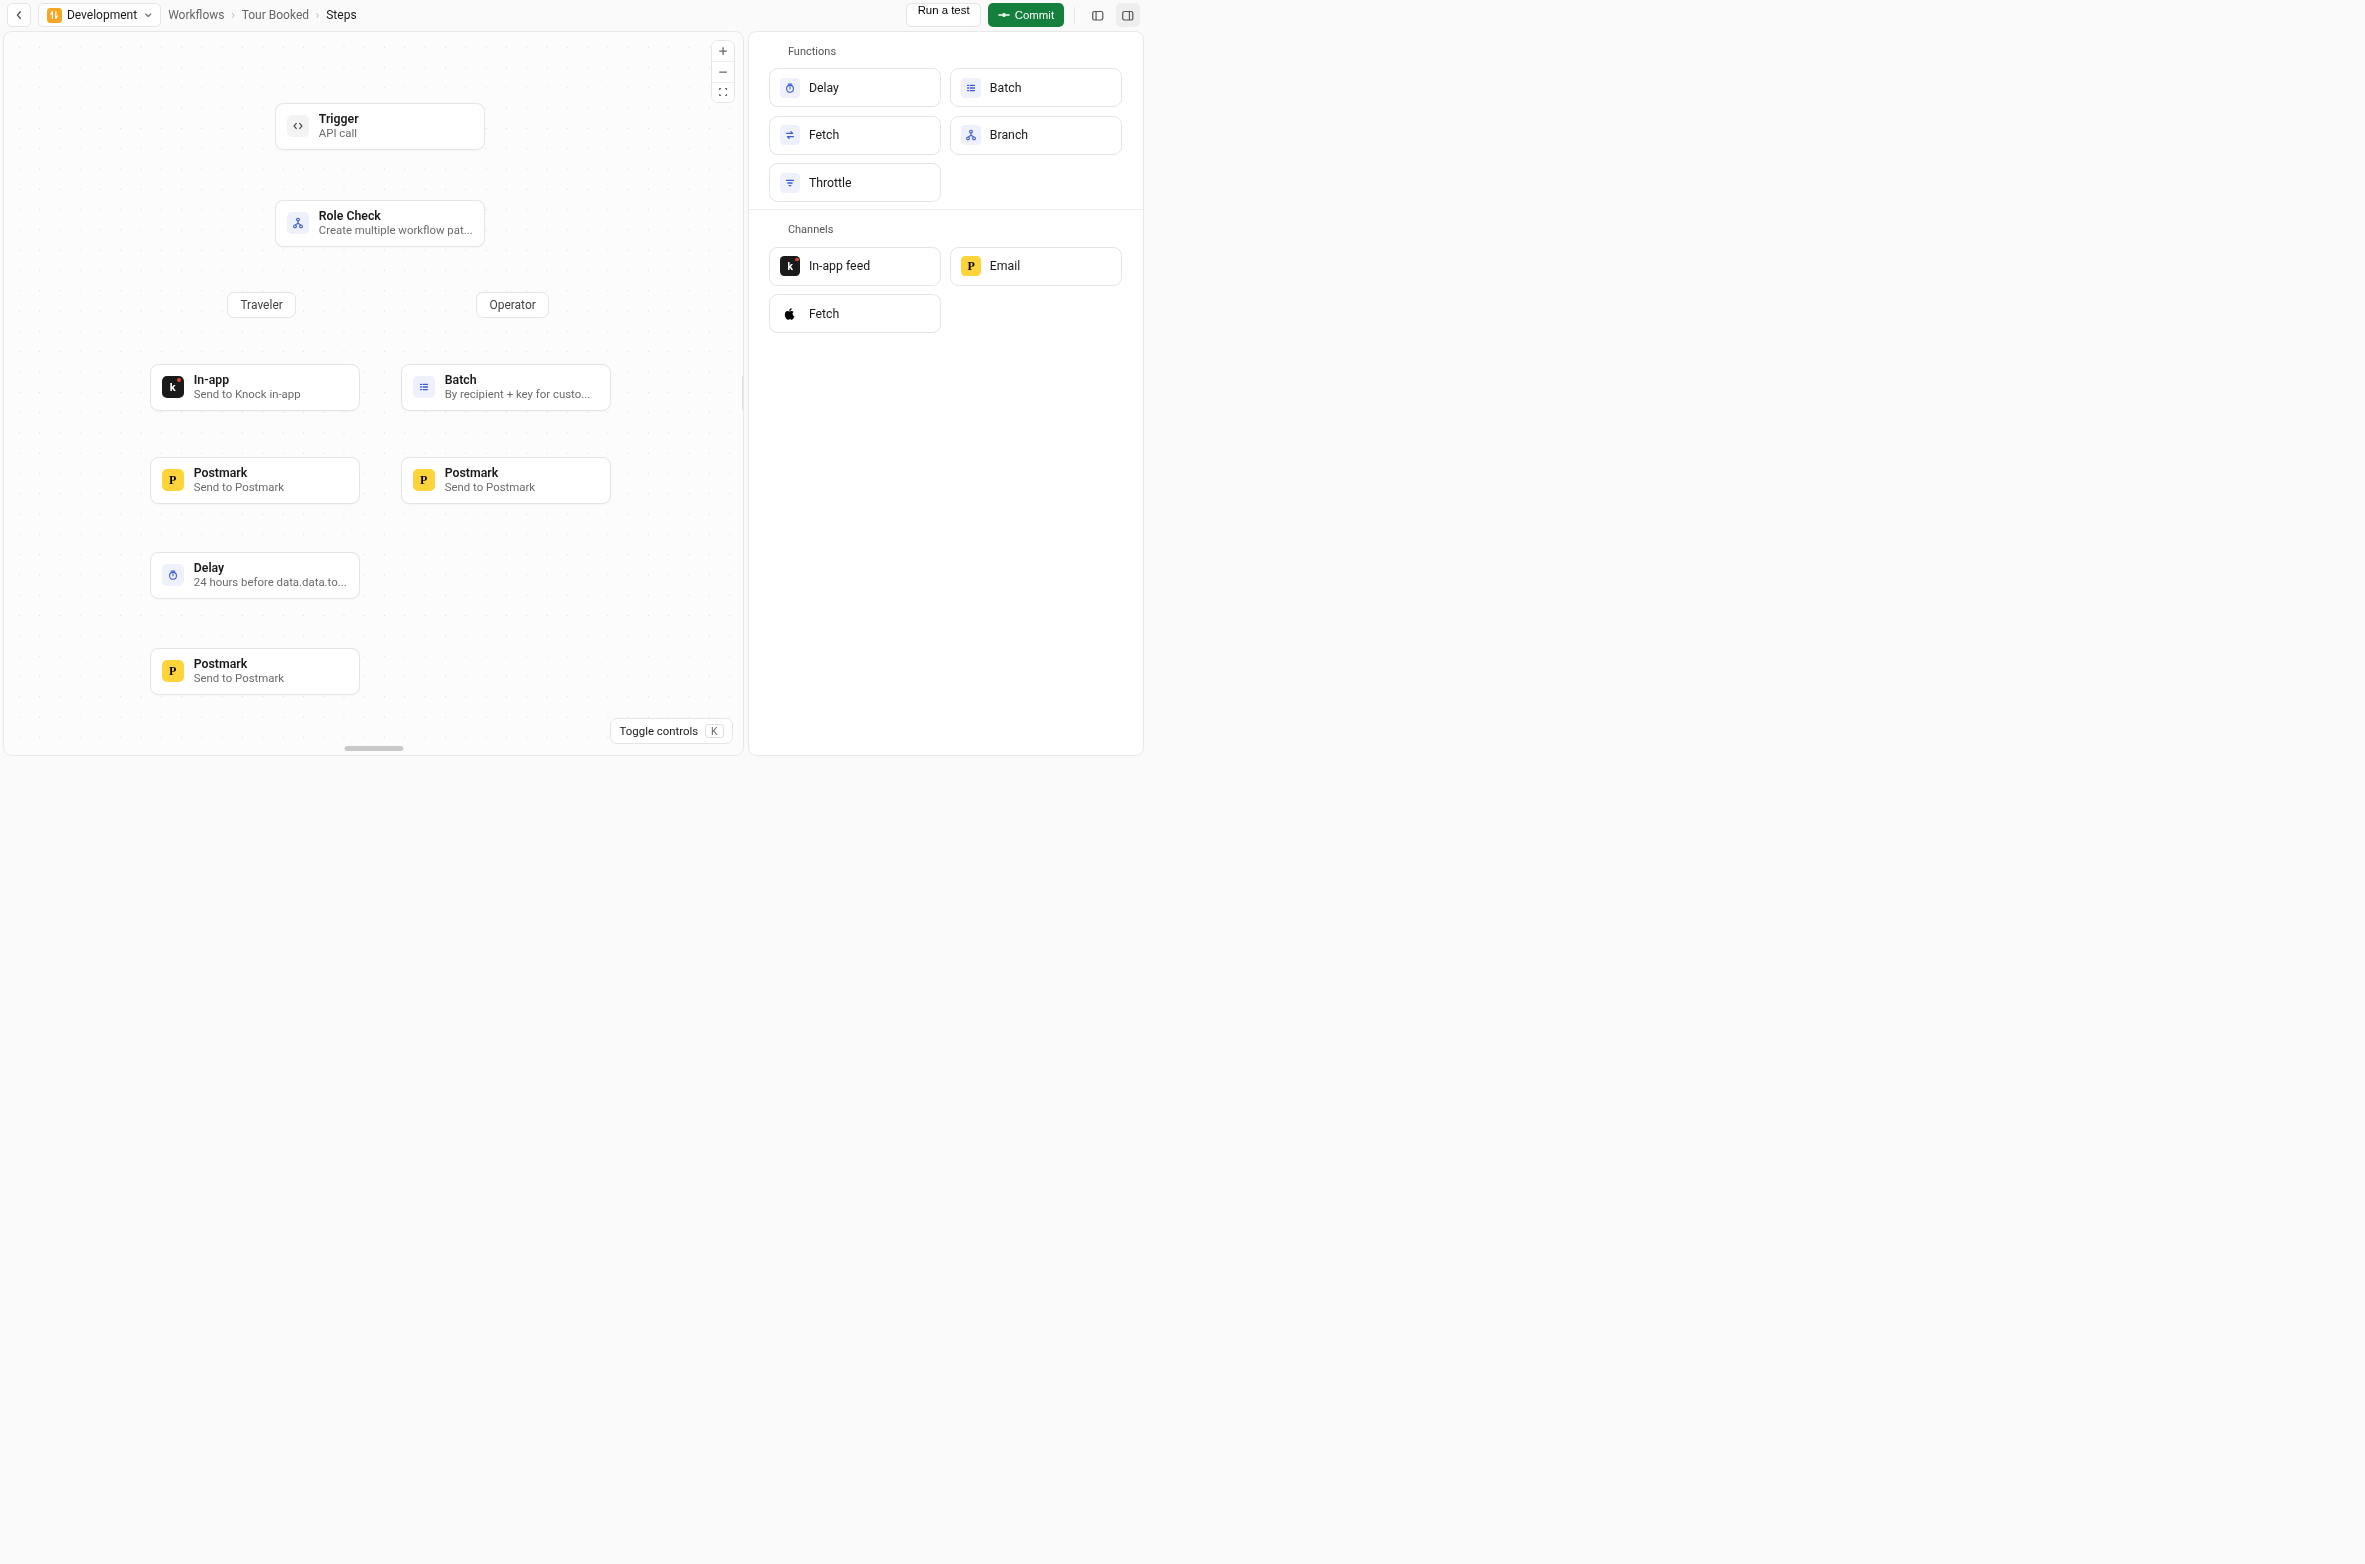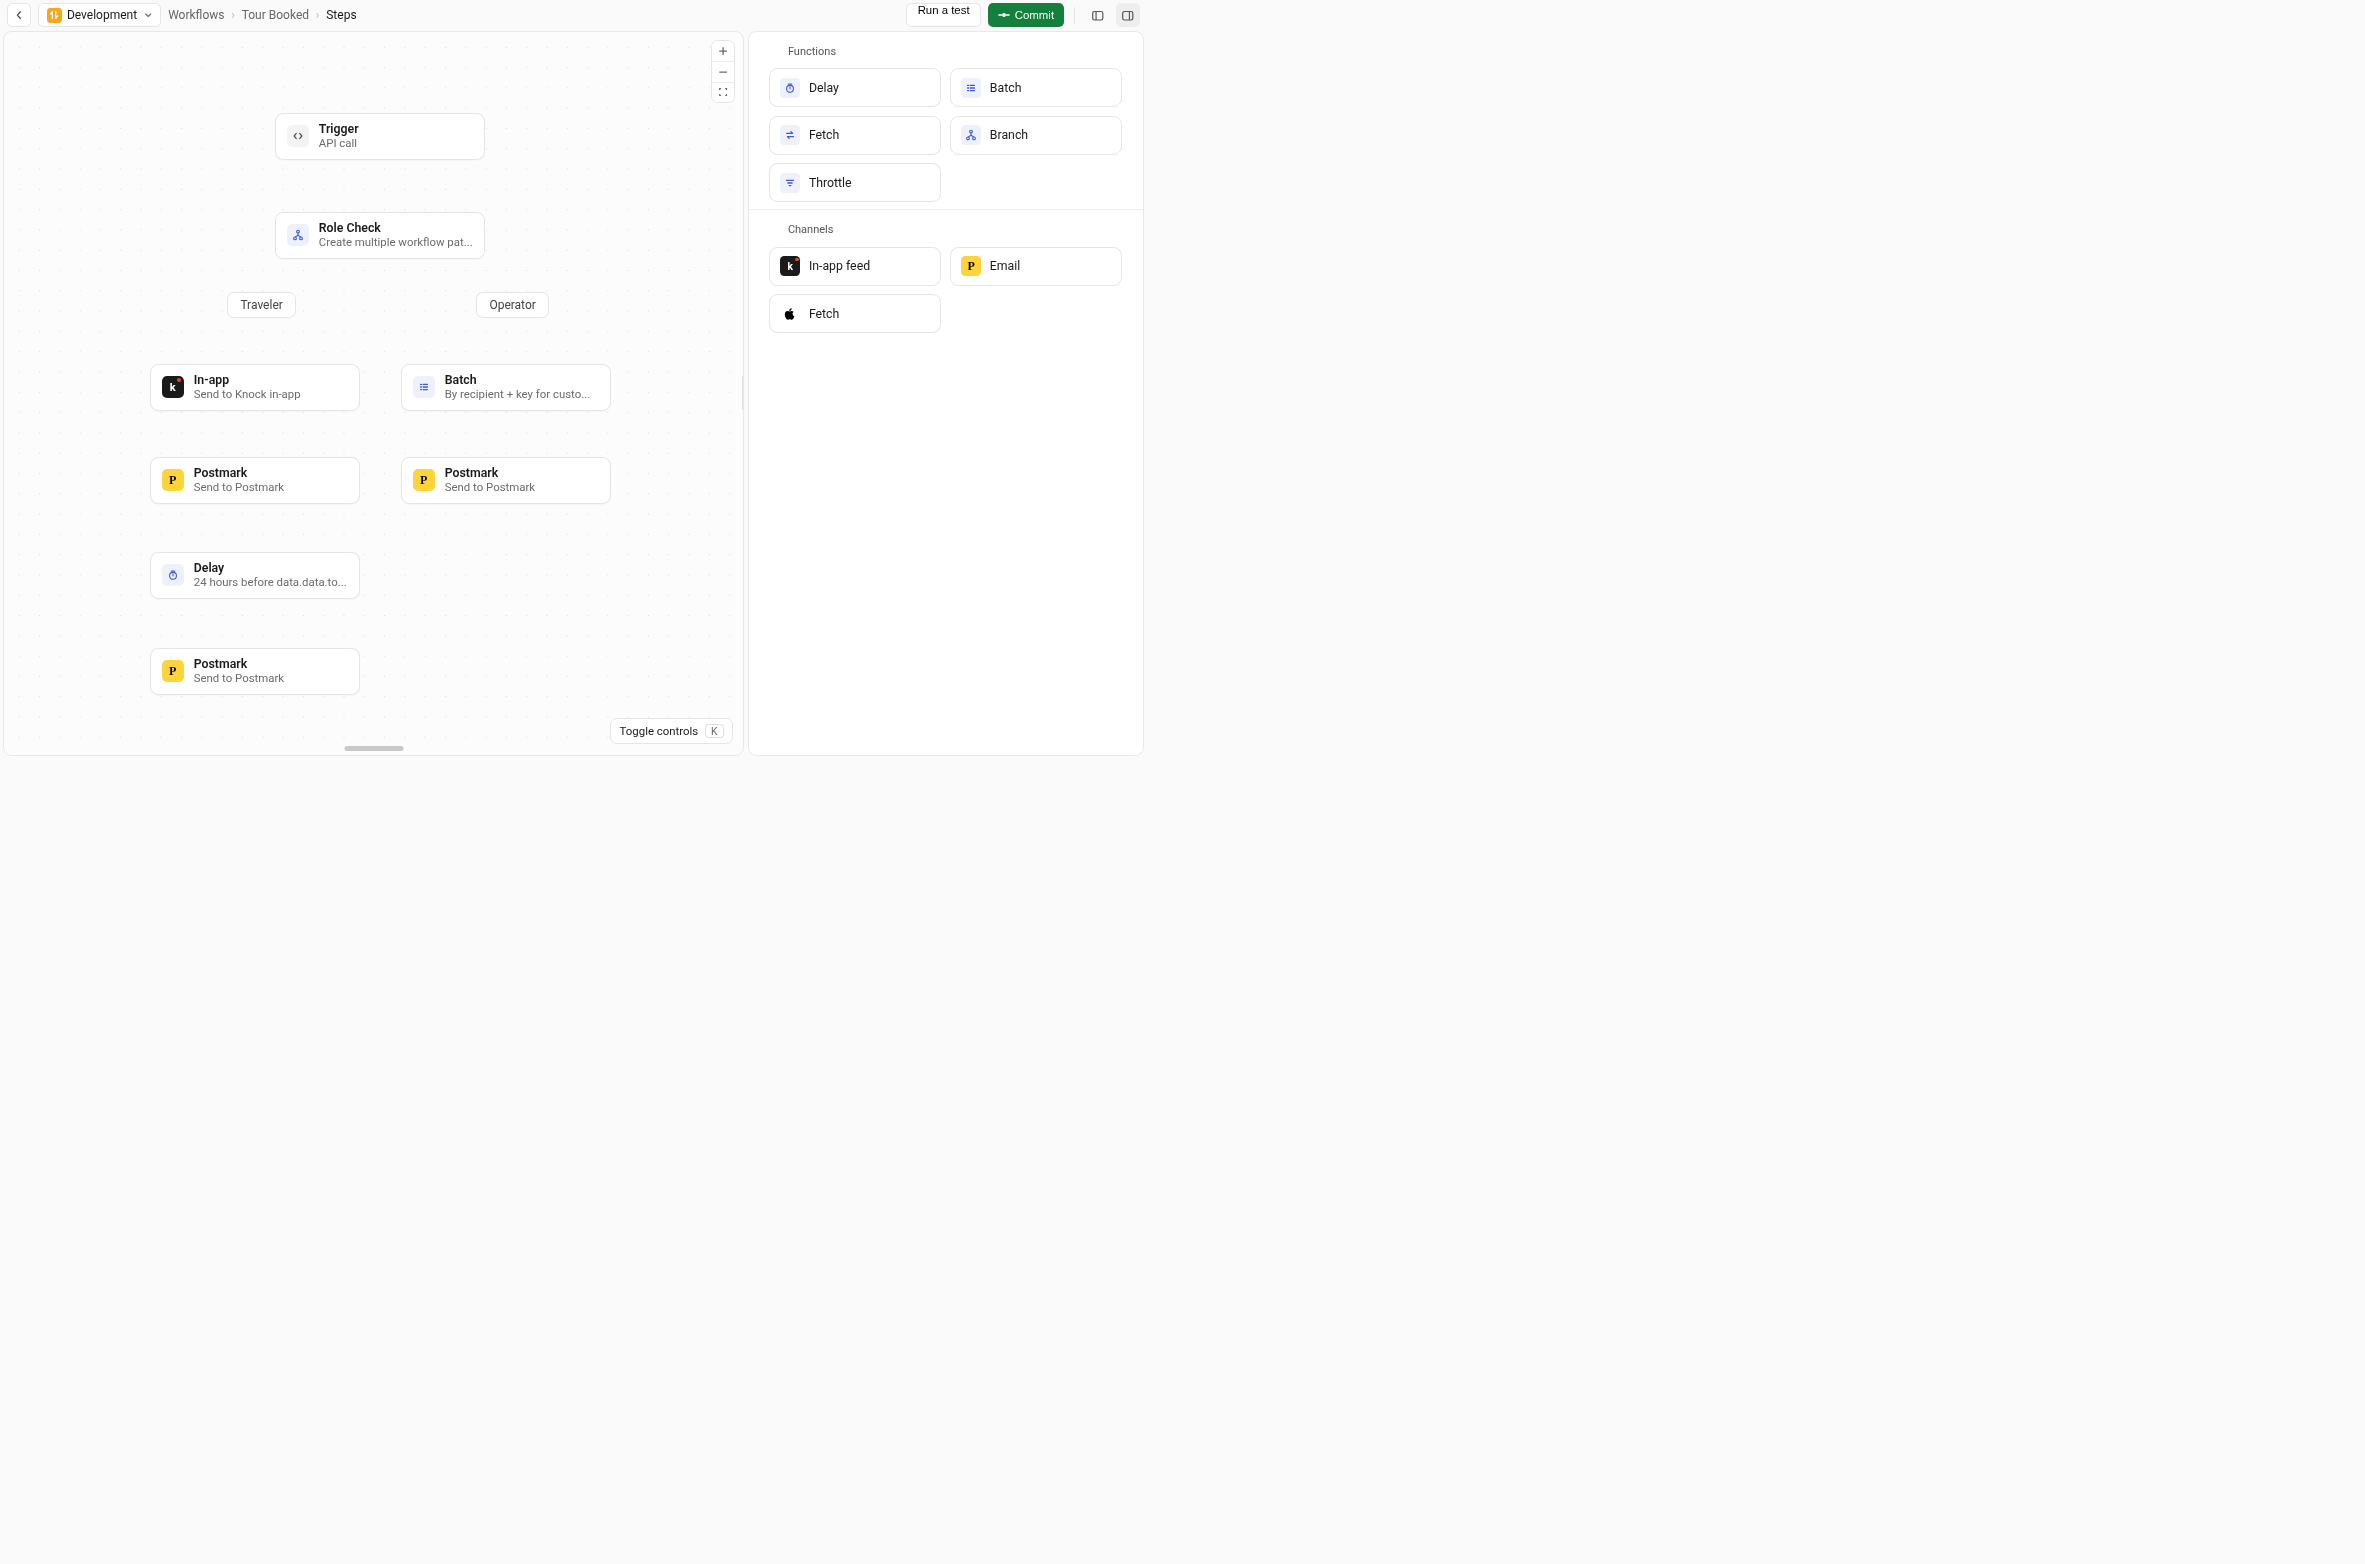--- a/index.html
+++ b/index.html
@@ -364,33 +364,33 @@
       <circle cx="296" cy="697" r="4.5" fill="#fff" stroke="#c7c7c7" stroke-width="1.3"></circle>
 
       <path d="M296 784 V 820 Q296 830 306 830 H 434 Q444 830 444 840 V 860" stroke="#c7c7c7" stroke-width="1.5" fill="none"></path>
       <circle cx="296" cy="802" r="4.5" fill="#fff" stroke="#c7c7c7" stroke-width="1.3"></circle>
       <path d="M593 558 V 820 Q593 830 583 830 H 454 Q444 830 444 840" stroke="#c7c7c7" stroke-width="1.5" fill="none"></path>
       <circle cx="593" cy="689" r="4.5" fill="#fff" stroke="#c7c7c7" stroke-width="1.3"></circle>
     </svg>
 
     <div class="canvas">
 
-      <div class="node" style="left:271px; top:81px;">
+      <div class="node" style="left:271px; top:71px;">
         <div class="nicon nicon-code">
           <svg width="12" height="12" viewBox="0 0 14 14">
               <path d="M5 4 L2.5 7 L5 10 M9 4 L11.5 7 L9 10" fill="none" stroke="#555" stroke-width="1.5" stroke-linecap="round" stroke-linejoin="round"></path>
             </svg>
         </div>
         <div class="ntext">
           <span class="ntitle">Trigger</span>
           <span class="nsub">API call</span>
         </div>
       </div>
 
-      <div class="node" style="left:271px; top:180px;">
+      <div class="node" style="left:271px; top:168px;">
         <div class="nicon nicon-branch">
           <svg width="12" height="12" viewBox="0 0 14 14">
               <circle cx="7" cy="3" r="1.6" fill="none" stroke="currentColor" stroke-width="1.3"></circle>
               <circle cx="3.5" cy="11" r="1.6" fill="none" stroke="currentColor" stroke-width="1.3"></circle>
               <circle cx="10.5" cy="11" r="1.6" fill="none" stroke="currentColor" stroke-width="1.3"></circle>
               <path d="M7 4.6 V6.5 M7 6.5 Q7 8 5 8.5 L3.8 9.3 M7 6.5 Q7 8 9 8.5 L10.2 9.3" fill="none" stroke="currentColor" stroke-width="1.3"></path>
             </svg>
         </div>
         <div class="ntext">
           <span class="ntitle">Role Check</span>

